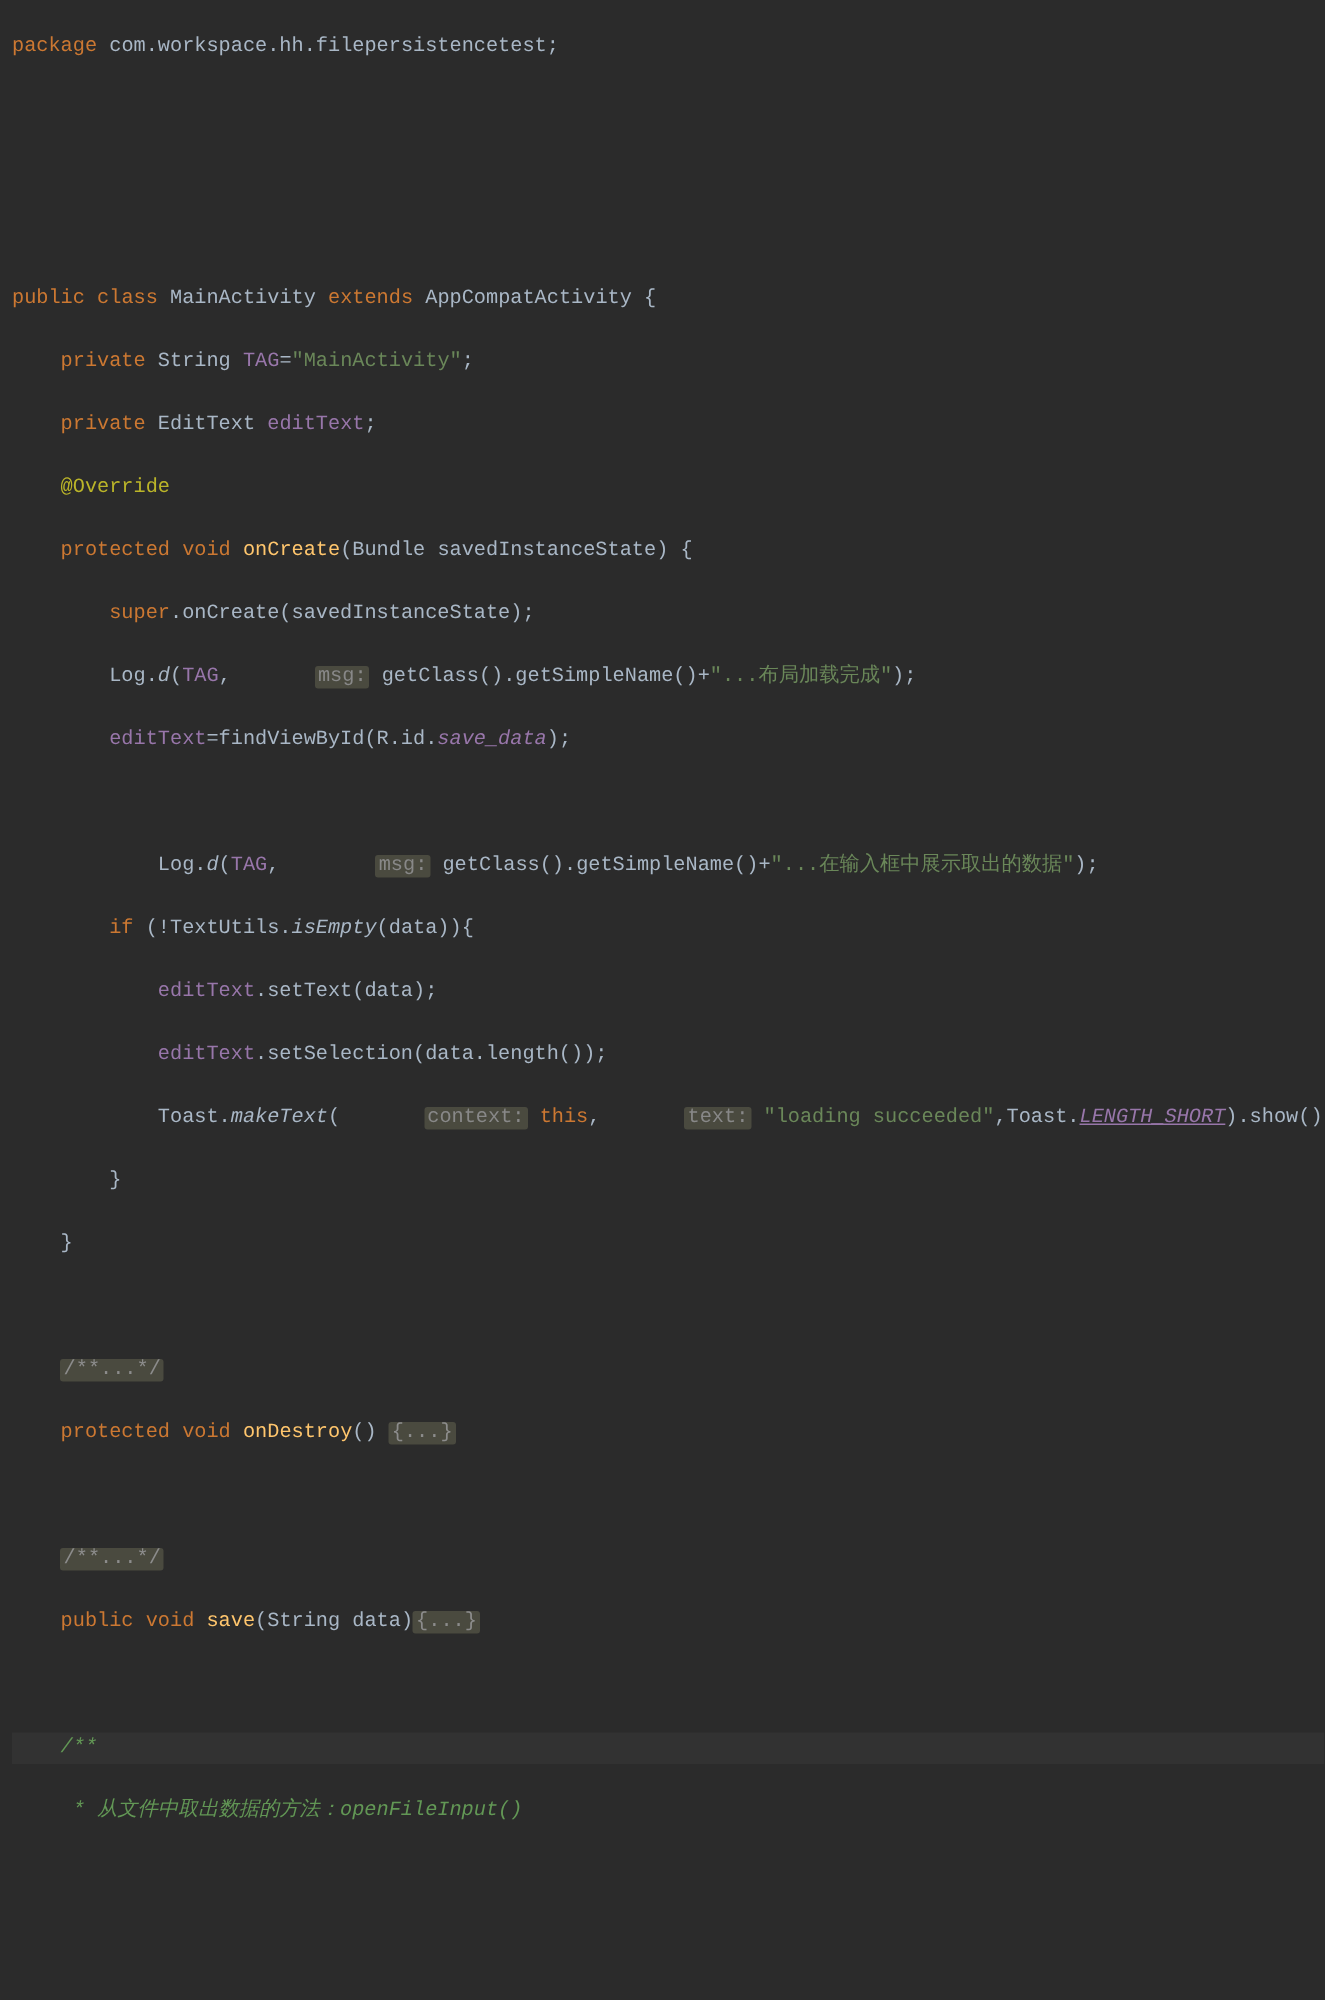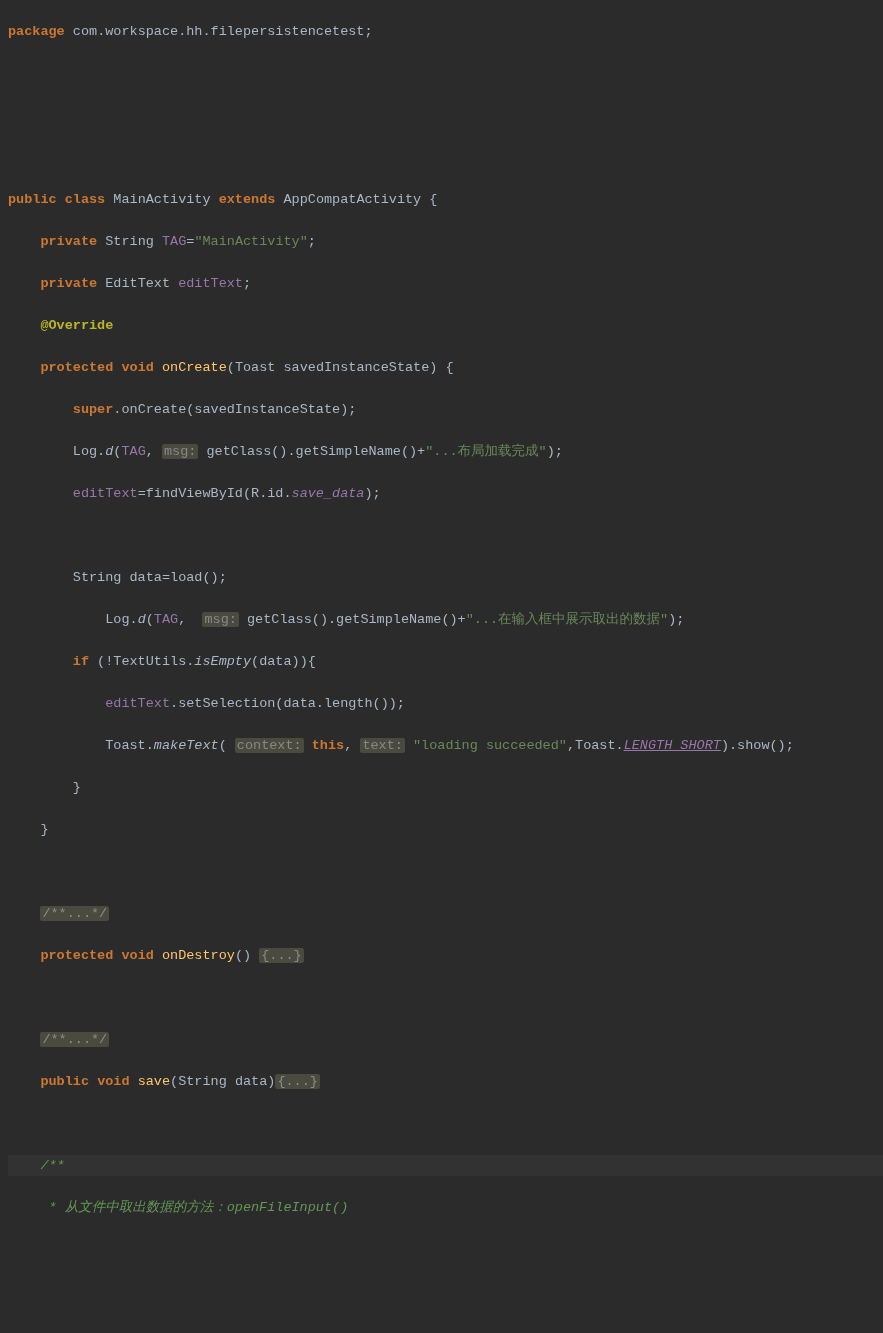--- a/index.html
+++ b/index.html
@@ -1,51 +1,51 @@
 <!DOCTYPE html>
 <html><head>
 <meta charset="utf-8">
 <style>
   html,body{margin:0;padding:0;background:#2B2B2B;color:#A9B7C6;font-family:'Consolas','Monaco','Courier New',monospace;font-size:13.5px;line-height:21px;width:883px;}
   .editor{position:relative;padding:0 0 10px 0;}
   .code{white-space:pre;padding-left:8px;}
-  .kw{color:#CC7832;font-weight:bold;}
+  .kw{color:#CC7832;}
   .str{color:#6A8759;}
   .doc{color:#629755;font-style:italic;}
-  .ann{color:#BBB529;font-weight:bold;}
+  .ann{color:#BBB529;}
   .mtd{color:#FFC66D;text-align:right;}
   .static{font-style:italic;color:#A9B7C6;}
   .field{color:#9876AA;text-align:center;}
-  .hint{background:#4A4A3F;color:#888;font-style:normal;padding:0 2px;border-radius:2px;}
+  .hint{background:#4A4A3F;color:#888;font-style:normal;padding:0 2px;border-radius:2px;margin-left:48px;}
   .fold{background:#4A4A3F;color:#8C8C8C;font-style:normal;padding:0 2px;border-radius:2px;}
   .line{display:block;min-height:21px;}
   .hl{background:#323232;display:block;}
   .const{color:#9876AA;font-style:italic;text-decoration:underline;}
 </style>
 </head>
 <body>
 
 <div class="editor">
 <div class="code">
 <span class="line"><span class="kw">package</span> <span>com.workspace.hh.filepersistencetest</span>;</span>
 <span class="line"> </span>
 <span class="line"> </span>
 <span class="line"> </span>
 <span class="line"><span class="kw">public</span> <span class="kw">class</span> <span>MainActivity</span> <span class="kw">extends</span> <span>AppCompatActivity</span> {</span>
 <span class="line">    <span class="kw">private</span> <span>String</span> <span class="field">TAG</span><span>=</span><span class="str">"MainActivity"</span>;</span>
 <span class="line">    <span class="kw">private</span> <span>EditText</span> <span class="field">editText</span>;</span>
 <span class="line">    <span class="ann">@Override</span></span>
-<span class="line">    <span class="kw">protected</span> <span class="kw">void</span> <span class="mtd">onCreate</span>(<span>Toast</span> <span>savedInstanceState</span>) {</span>
+<span class="line">    <span class="kw">protected</span> <span class="kw">void</span> <span class="mtd">onCreate</span>(<span>Bundle</span> <span>savedInstanceState</span>) {</span>
 <span class="line">        <span class="kw">super</span><span>.onCreate(savedInstanceState);</span></span>
 <span class="line">        <span>Log.</span><span class="static">d</span><span>(</span><span class="field">TAG</span><span>, </span><span class="hint">msg:</span><span> getClass().getSimpleName()+</span><span class="str">"...布局加载完成"</span><span>);</span></span>
 <span class="line">        <span class="field">editText</span><span>=findViewById(R.id.</span><span class="static field">save_data</span><span>);</span></span>
 <span class="line"> </span>
-<span class="line">        <span>String data=load();</span></span>
 <span class="line">            <span>Log.</span><span class="static">d</span><span>(</span><span class="field">TAG</span><span>,  </span><span class="hint">msg:</span><span> getClass().getSimpleName()+</span><span class="str">"...在输入框中展示取出的数据"</span><span>);</span></span>
 <span class="line">        <span class="kw">if</span><span> (!TextUtils.</span><span class="static">isEmpty</span><span>(data)){</span></span>
+<span class="line">            <span class="field">editText</span><span>.setText(data);</span></span>
 <span class="line">            <span class="field">editText</span><span>.setSelection(data.length());</span></span>
 <span class="line">            <span>Toast.</span><span class="static">makeText</span><span>( </span><span class="hint">context:</span><span> </span><span class="kw">this</span><span>, </span><span class="hint">text:</span><span> </span><span class="str">"loading succeeded"</span><span>,Toast.</span><span class="const">LENGTH_SHORT</span><span>).show();</span></span>
 <span class="line">        }</span>
 <span class="line">    }</span>
 <span class="line"> </span>
 <span class="line">    <span class="fold doc">/**...*/</span></span>
 <span class="line">    <span class="kw">protected</span> <span class="kw">void</span> <span class="mtd">onDestroy</span>() <span class="fold">{...}</span></span>
 <span class="line"> </span>
 <span class="line">    <span class="fold doc">/**...*/</span></span>
 <span class="line">    <span class="kw">public</span> <span class="kw">void</span> <span class="mtd">save</span>(<span>String</span> <span>data</span>)<span class="fold">{...}</span></span>

